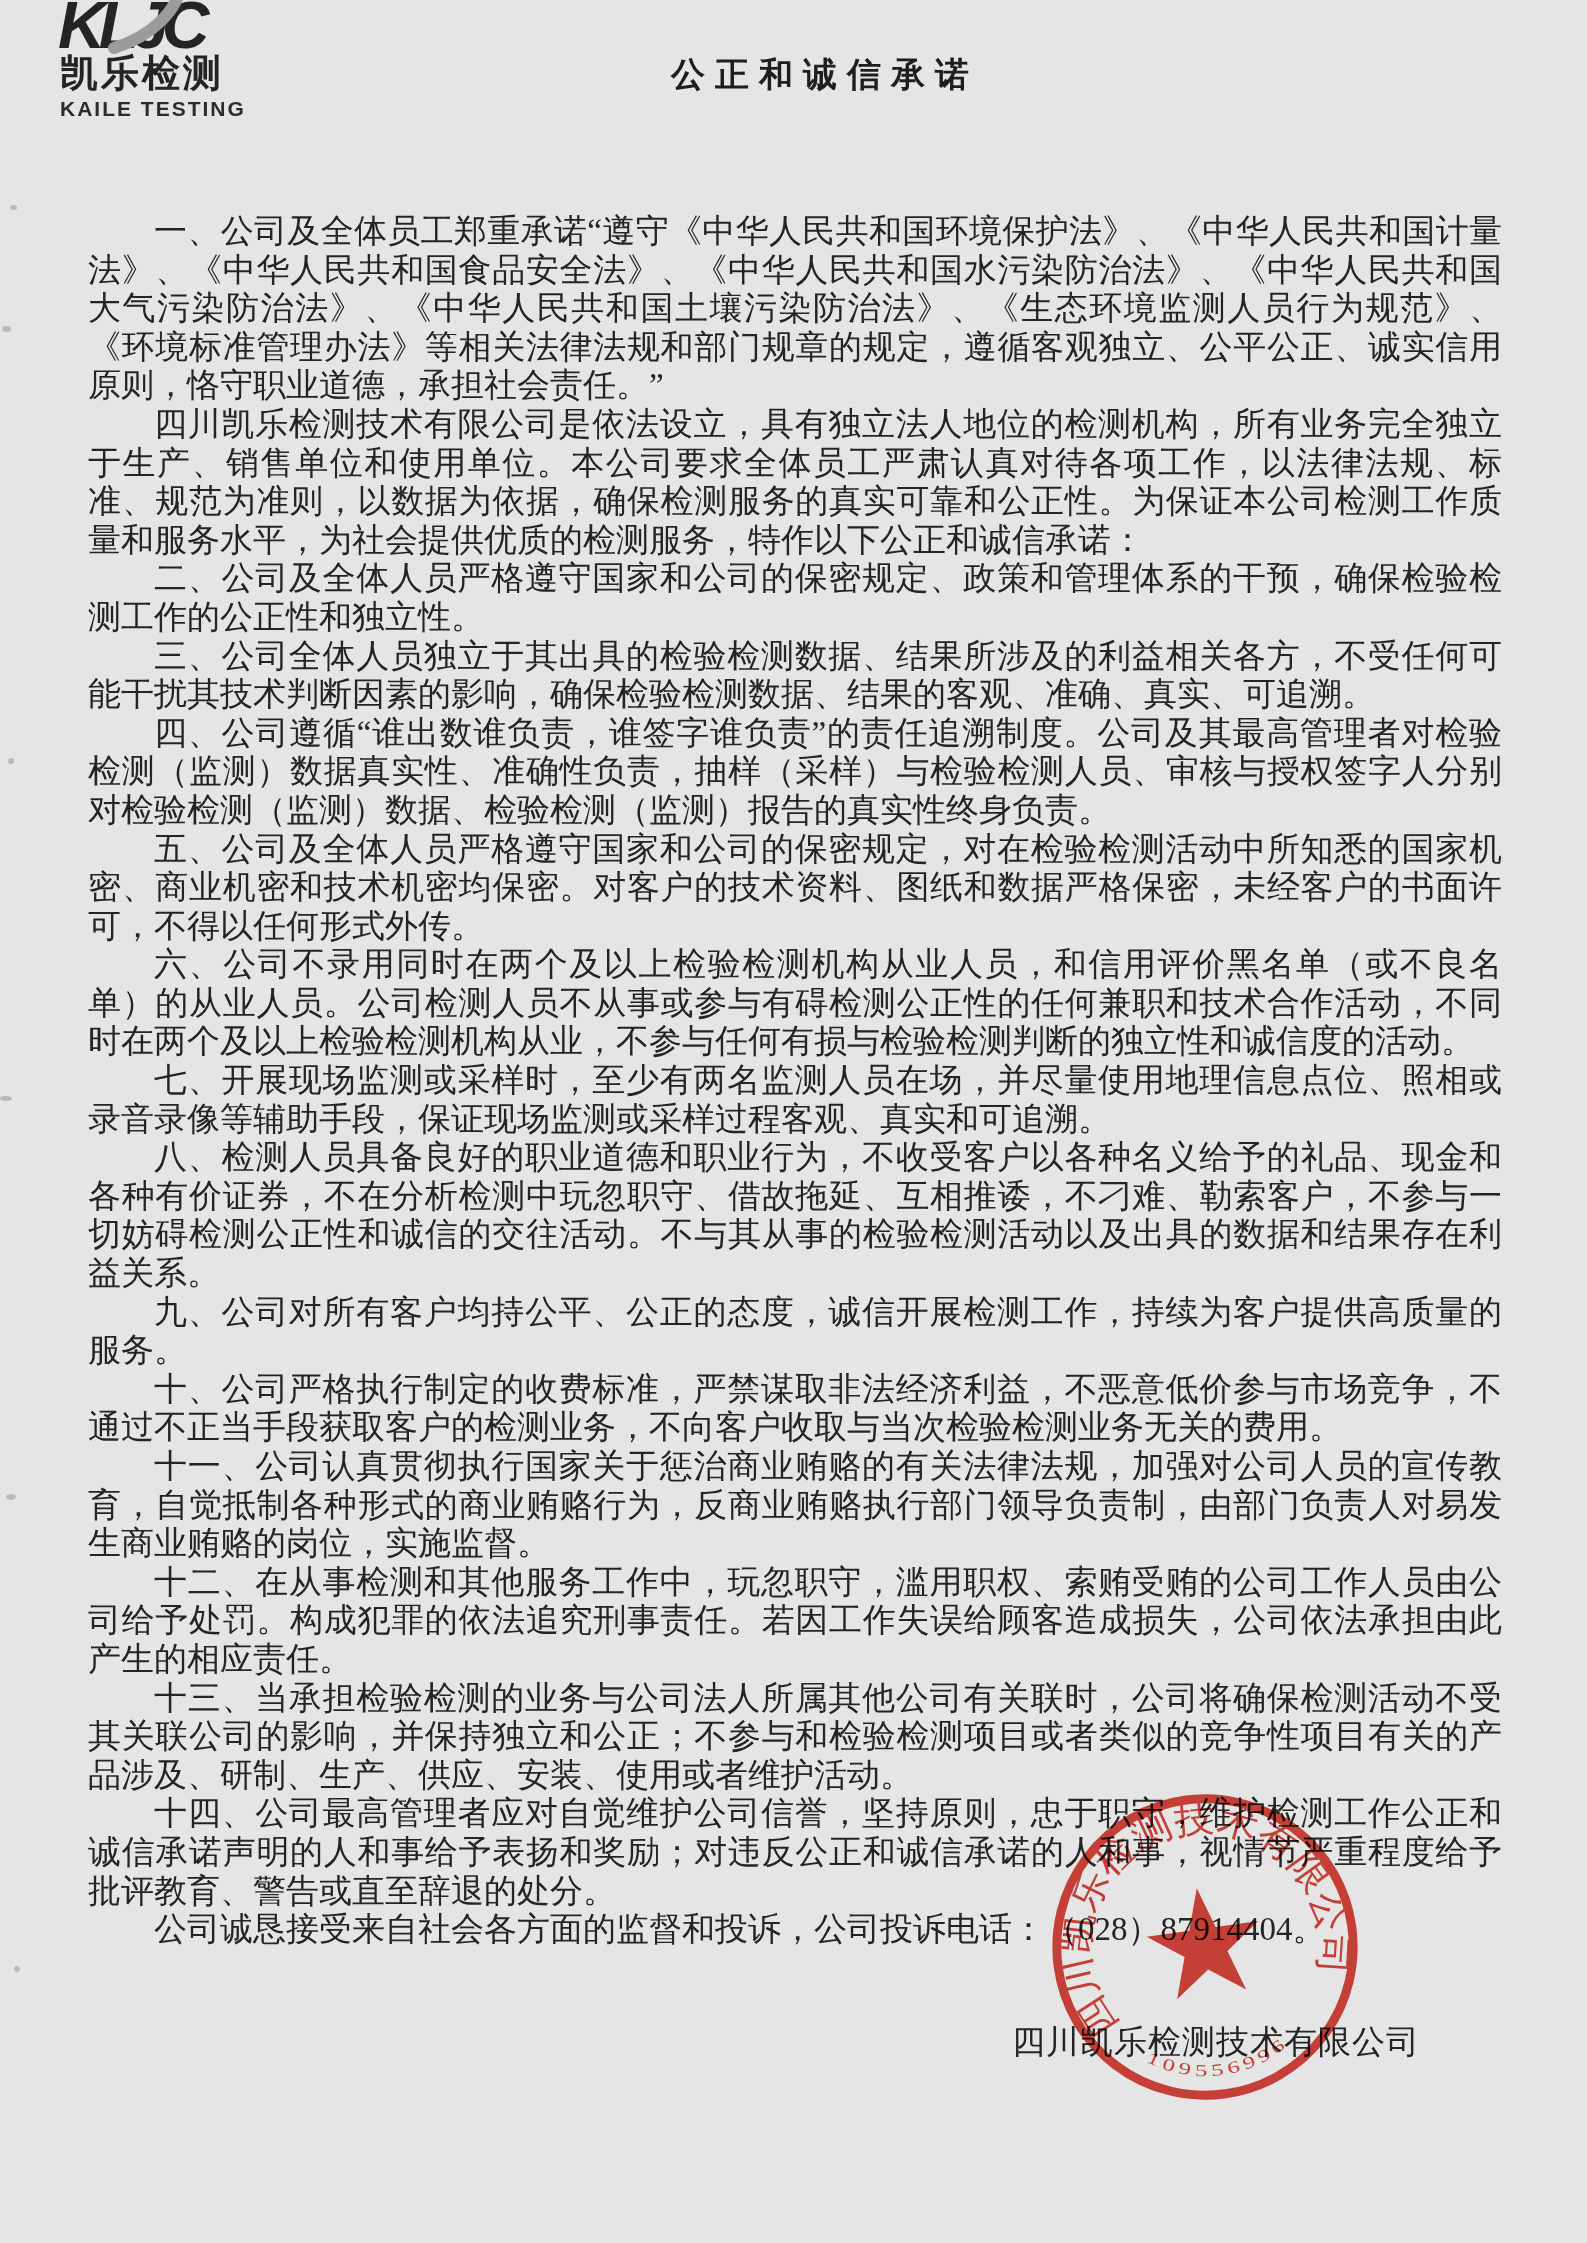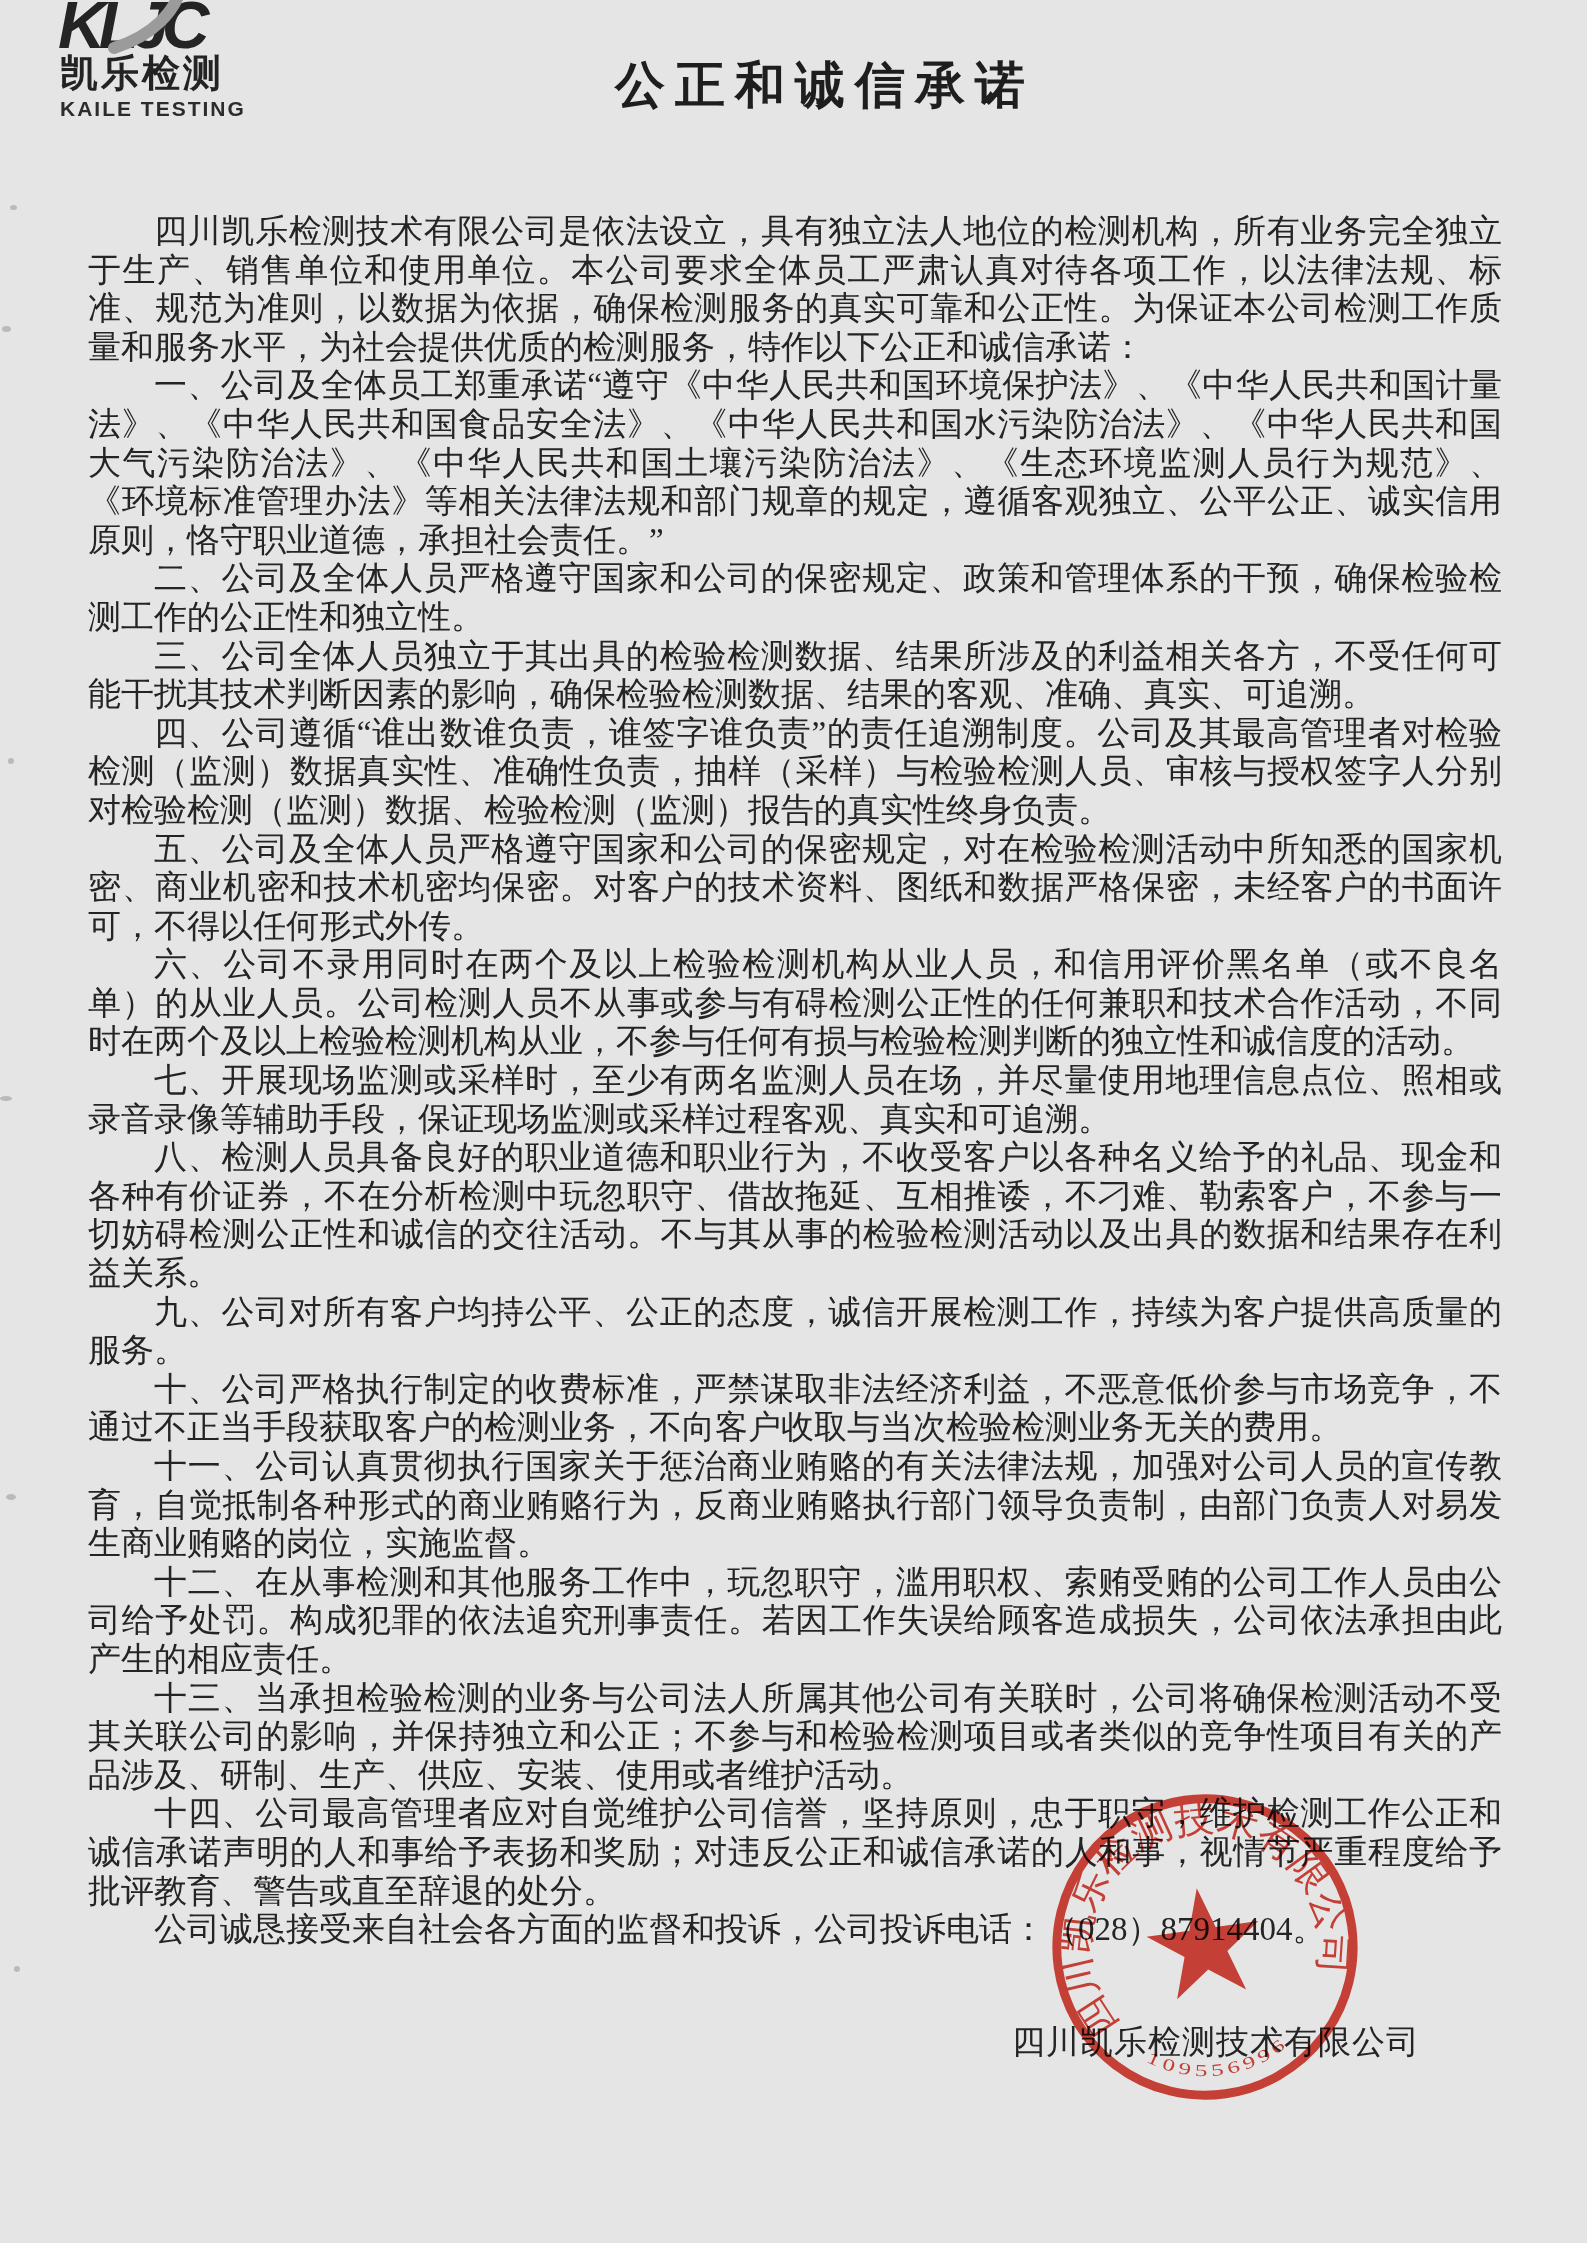--- a/index.html
+++ b/index.html
@@ -16,21 +16,21 @@
     font-weight:900; font-size:38px; letter-spacing:3px; color:#232323;
   }
   .logo-en {
     position:absolute; left:60px; top:97px;
     font-family:"Liberation Sans","DejaVu Sans",sans-serif;
     font-weight:700; font-size:21px; letter-spacing:2px; color:#2c2c2c;text-align:right;
   }
   
   .doc-title {
     position:absolute; left:90px; top:52px; width:1470px; margin:0;
-    text-align:center; font-size:50px; font-weight:bold;
+    text-align:center; font-size:34px; font-weight:bold;
     letter-spacing:10px; color:#1e1e1e;
   }
   
   .body-text {
     position:absolute; left:88px; top:212px; width:1414px;
     font-size:33px; line-height:38.6px; text-align:justify; color:#242424;
   }
   .body-text p { margin:0; text-indent:2em; }
   
   .signature {
@@ -54,22 +54,22 @@
   <svg class="logo-mark" viewBox="0 0 200 84" width="200" height="84" aria-hidden="true">
     <text x="2" y="64" fill="#242424" style="font:italic 900 66px 'Liberation Sans',sans-serif; letter-spacing:-7px;">KLJC</text>
     <path d="M126,0 C120,28 96,52 58,64" stroke="#9b9b9b" stroke-width="12" fill="none" stroke-linecap="round"></path>
   </svg>
   <div class="logo-cn">凯乐检测</div>
   <div class="logo-en">KAILE TESTING</div>
 
   <h1 class="doc-title">公正和诚信承诺</h1>
 
   <main class="body-text">
+    <p>一、公司及全体员工郑重承诺“遵守《中华人民共和国环境保护法》、《中华人民共和国计量法》、《中华人民共和国食品安全法》、《中华人民共和国水污染防治法》、《中华人民共和国大气污染防治法》、《中华人民共和国土壤污染防治法》、《生态环境监测人员行为规范》、《环境标准管理办法》等相关法律法规和部门规章的规定，遵循客观独立、公平公正、诚实信用原则，恪守职业道德，承担社会责任。”</p>
     <p>四川凯乐检测技术有限公司是依法设立，具有独立法人地位的检测机构，所有业务完全独立于生产、销售单位和使用单位。本公司要求全体员工严肃认真对待各项工作，以法律法规、标准、规范为准则，以数据为依据，确保检测服务的真实可靠和公正性。为保证本公司检测工作质量和服务水平，为社会提供优质的检测服务，特作以下公正和诚信承诺：</p>
-    <p>一、公司及全体员工郑重承诺“遵守《中华人民共和国环境保护法》、《中华人民共和国计量法》、《中华人民共和国食品安全法》、《中华人民共和国水污染防治法》、《中华人民共和国大气污染防治法》、《中华人民共和国土壤污染防治法》、《生态环境监测人员行为规范》、《环境标准管理办法》等相关法律法规和部门规章的规定，遵循客观独立、公平公正、诚实信用原则，恪守职业道德，承担社会责任。”</p>
     <p>二、公司及全体人员严格遵守国家和公司的保密规定、政策和管理体系的干预，确保检验检测工作的公正性和独立性。</p>
     <p>三、公司全体人员独立于其出具的检验检测数据、结果所涉及的利益相关各方，不受任何可能干扰其技术判断因素的影响，确保检验检测数据、结果的客观、准确、真实、可追溯。</p>
     <p>四、公司遵循“谁出数谁负责，谁签字谁负责”的责任追溯制度。公司及其最高管理者对检验检测（监测）数据真实性、准确性负责，抽样（采样）与检验检测人员、审核与授权签字人分别对检验检测（监测）数据、检验检测（监测）报告的真实性终身负责。</p>
     <p>五、公司及全体人员严格遵守国家和公司的保密规定，对在检验检测活动中所知悉的国家机密、商业机密和技术机密均保密。对客户的技术资料、图纸和数据严格保密，未经客户的书面许可，不得以任何形式外传。</p>
     <p>六、公司不录用同时在两个及以上检验检测机构从业人员，和信用评价黑名单（或不良名单）的从业人员。公司检测人员不从事或参与有碍检测公正性的任何兼职和技术合作活动，不同时在两个及以上检验检测机构从业，不参与任何有损与检验检测判断的独立性和诚信度的活动。</p>
     <p>七、开展现场监测或采样时，至少有两名监测人员在场，并尽量使用地理信息点位、照相或录音录像等辅助手段，保证现场监测或采样过程客观、真实和可追溯。</p>
     <p>八、检测人员具备良好的职业道德和职业行为，不收受客户以各种名义给予的礼品、现金和各种有价证券，不在分析检测中玩忽职守、借故拖延、互相推诿，不刁难、勒索客户，不参与一切妨碍检测公正性和诚信的交往活动。不与其从事的检验检测活动以及出具的数据和结果存在利益关系。</p>
     <p>九、公司对所有客户均持公平、公正的态度，诚信开展检测工作，持续为客户提供高质量的服务。</p>
     <p>十、公司严格执行制定的收费标准，严禁谋取非法经济利益，不恶意低价参与市场竞争，不通过不正当手段获取客户的检测业务，不向客户收取与当次检验检测业务无关的费用。</p>
     <p>十一、公司认真贯彻执行国家关于惩治商业贿赂的有关法律法规，加强对公司人员的宣传教育，自觉抵制各种形式的商业贿赂行为，反商业贿赂执行部门领导负责制，由部门负责人对易发生商业贿赂的岗位，实施监督。</p>

